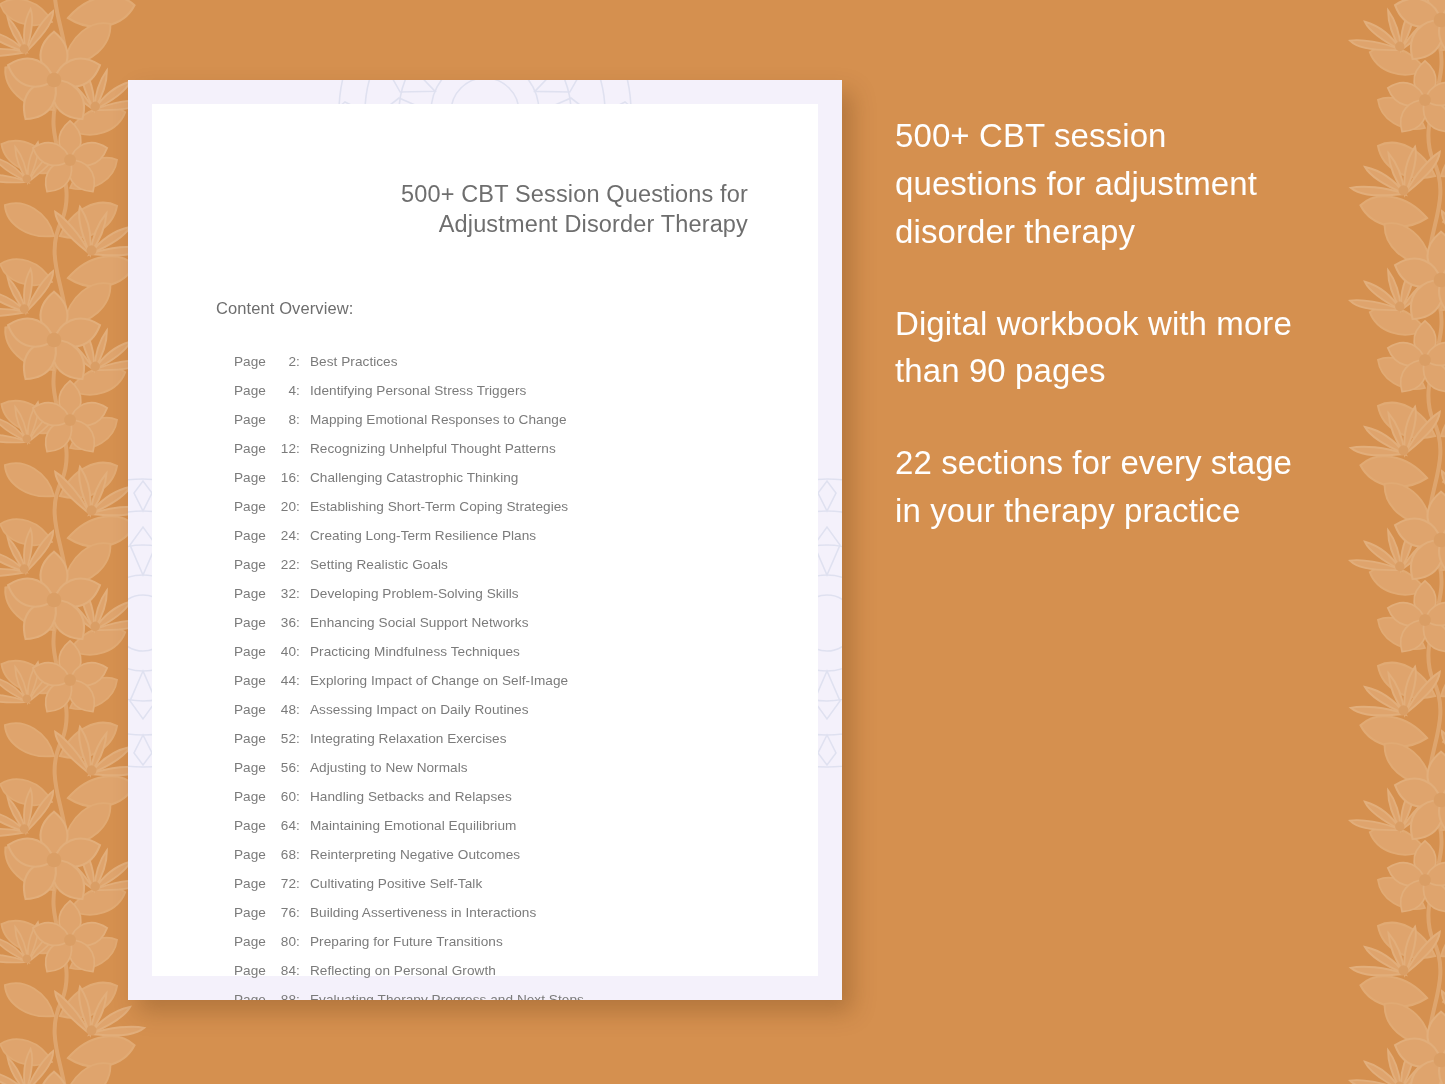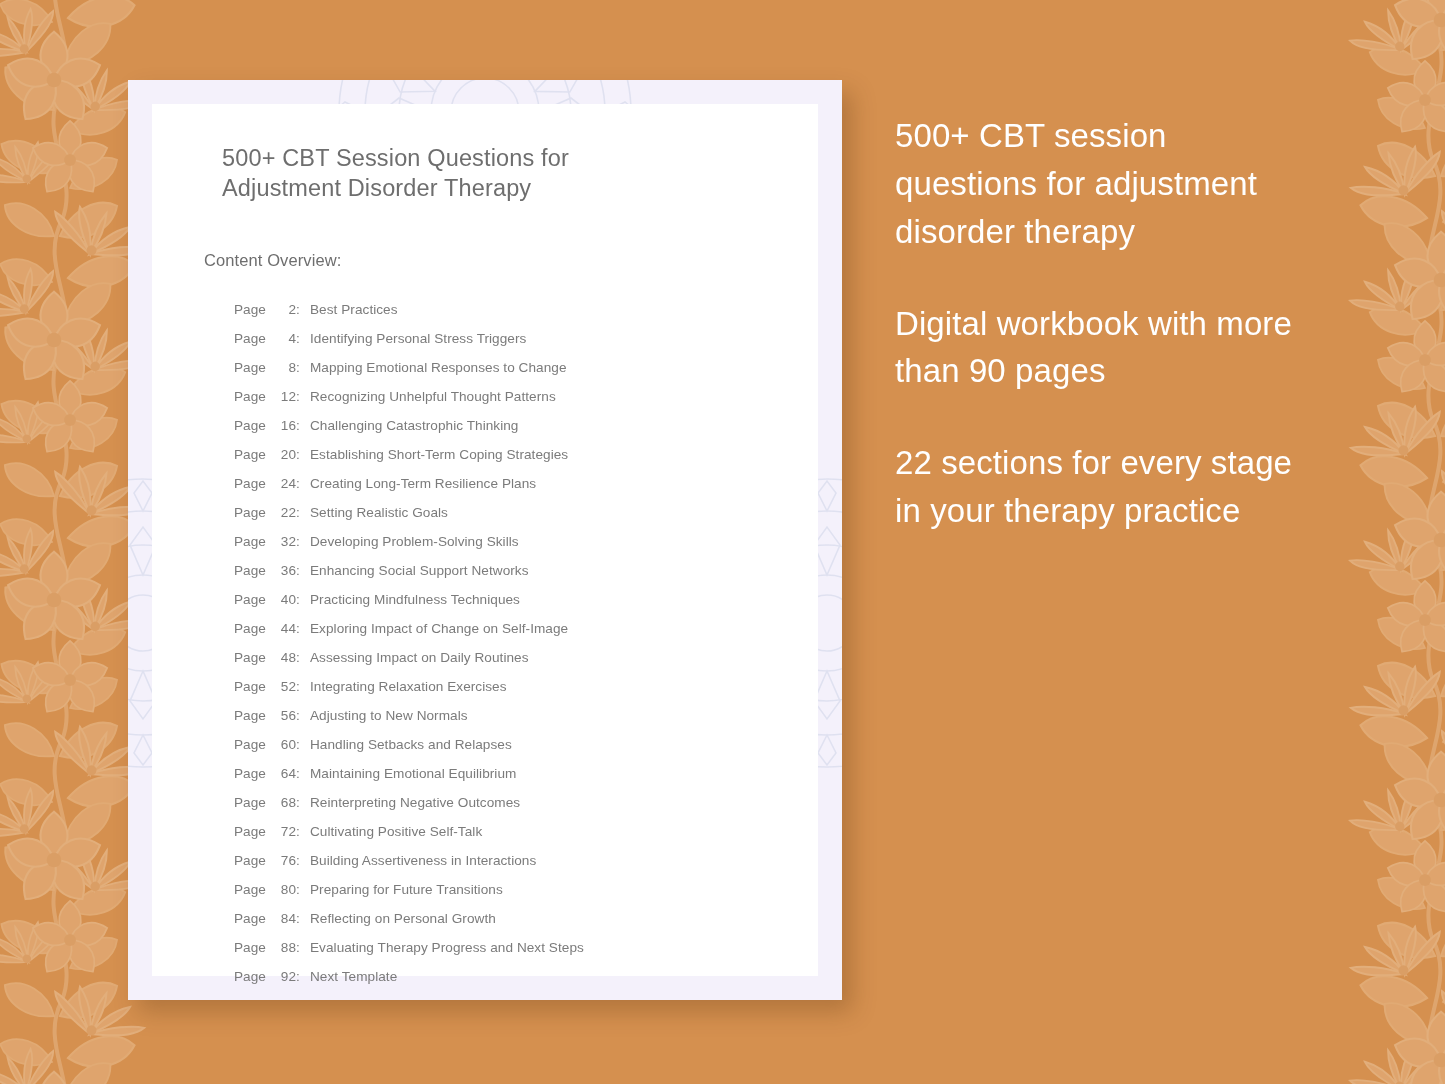--- a/index.html
+++ b/index.html
@@ -62,32 +62,32 @@
     left: 24px;
     top: 24px;
     right: 24px;
     bottom: 24px;
     background: #ffffff;
     z-index: 3;
   }
 
   #doc-title {
     margin: 0;
-    padding: 40px 70px 0 70px;
-    text-align: left;
+    padding: 76px 70px 0 70px;
+    text-align: right;
     font-size: 23.5px;
     font-weight: 400;
     line-height: 1.26;
     letter-spacing: 0.15px;
     color: #6e6e6e;
     white-space: pre-line;
   }
 
   #overview-label {
-    margin: 4px;
+    margin: 16px;
     padding: 44px 0 0 48px;
     font-size: 16.5px;
     font-weight: 400;
     letter-spacing: 0.1px;
     color: #6e6e6e;
   }
 
   #toc {
     list-style: none;
     margin: 12px;

